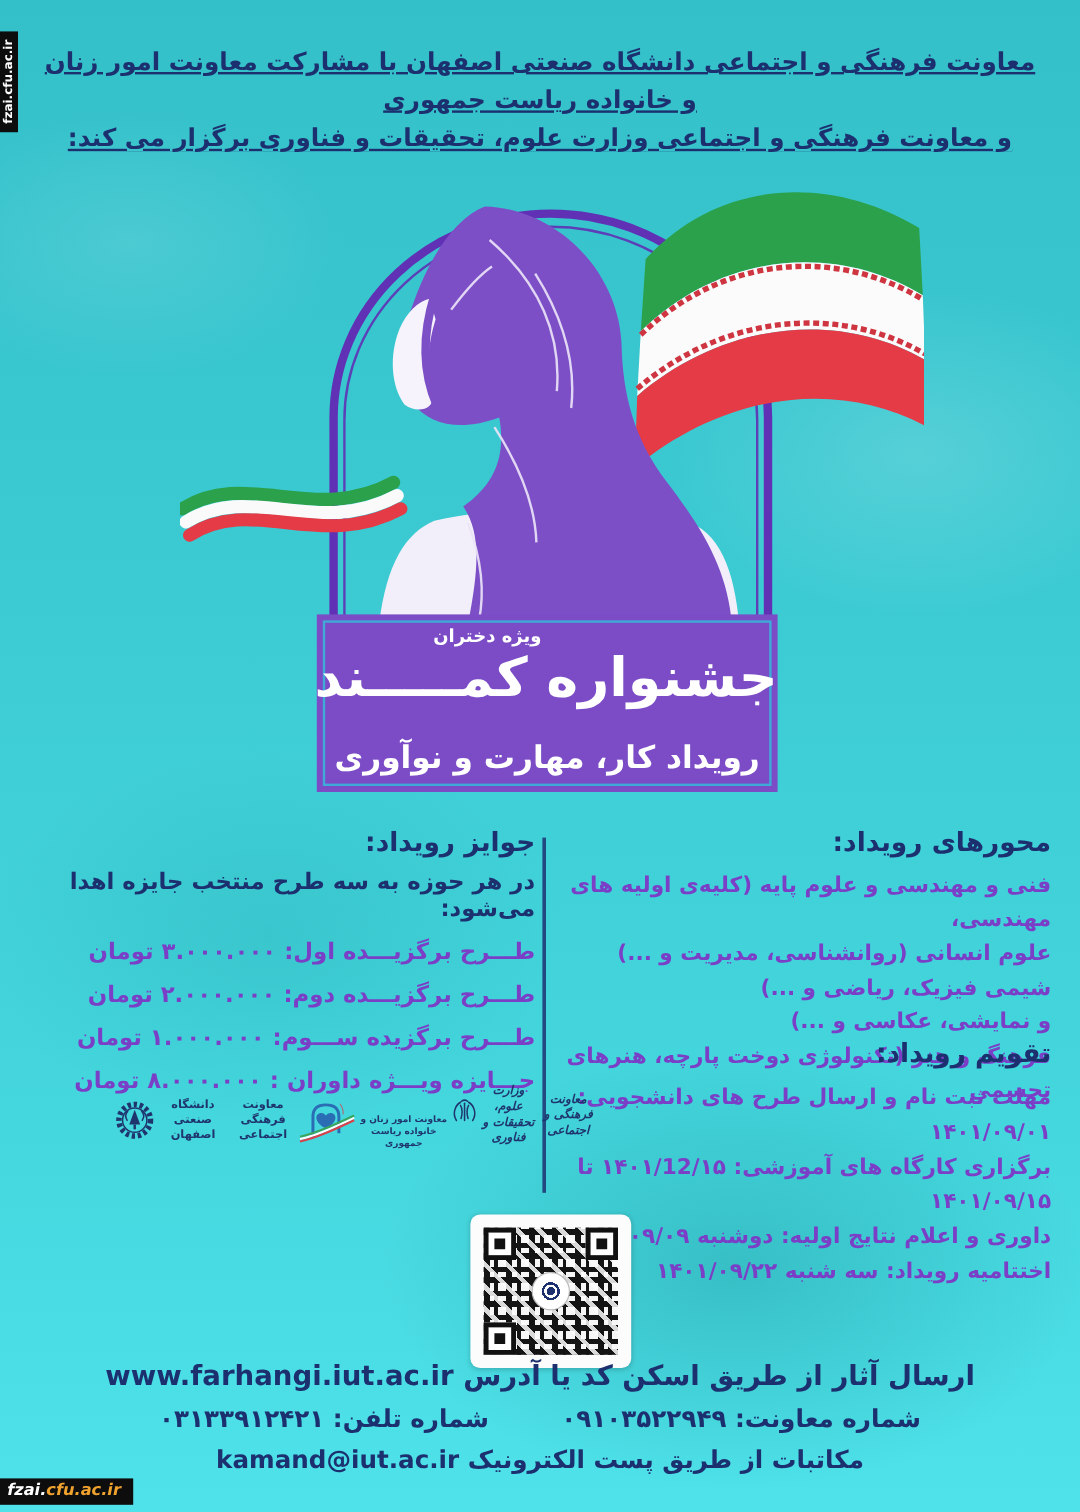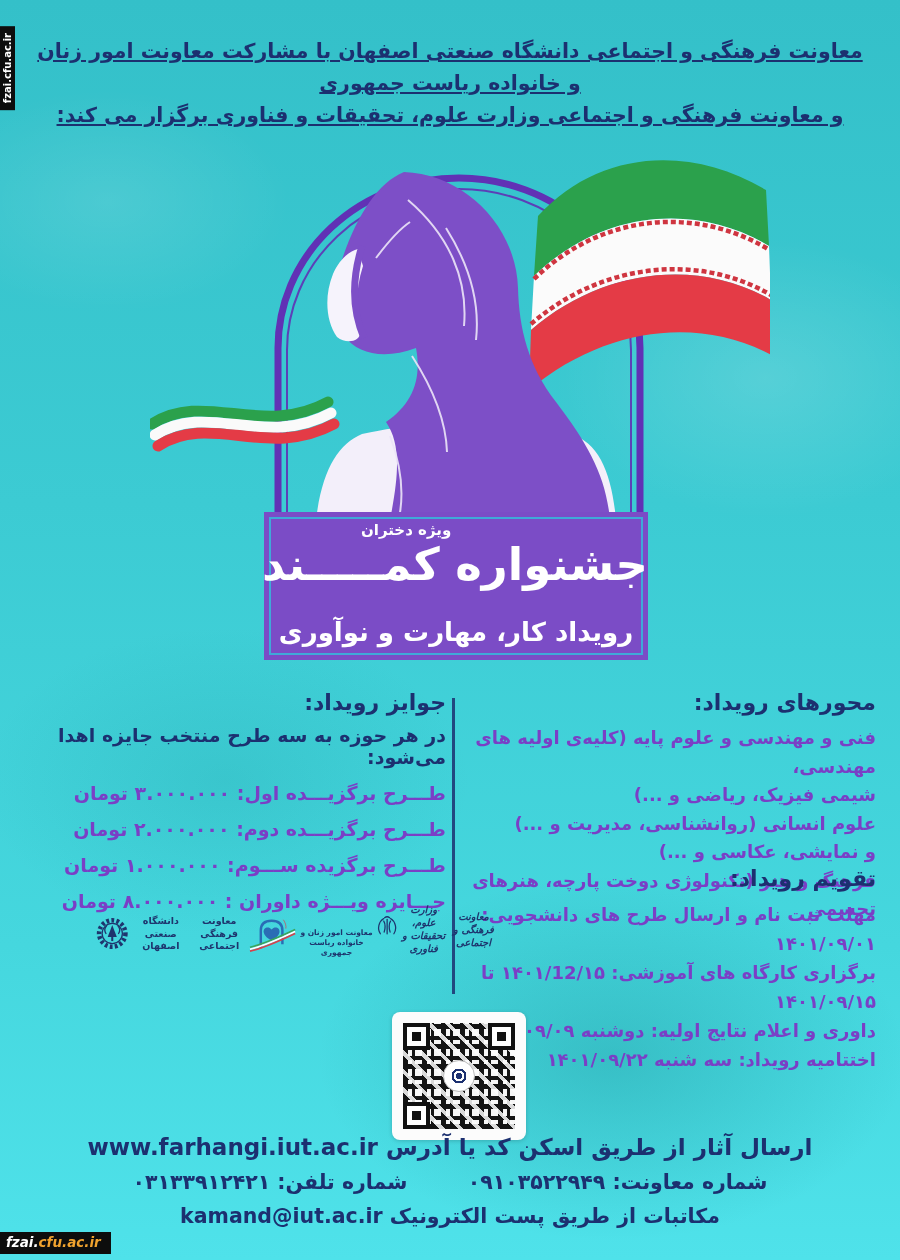--- a/index.html
+++ b/index.html
@@ -125,22 +125,22 @@
     <p class="pitem">طـــرح برگزیـــده دوم: ۲.۰۰۰.۰۰۰ تومان</p>
     <p class="pitem">طـــرح برگزیده ســـوم: ۱.۰۰۰.۰۰۰ تومان</p>
     <p class="pitem">جـــایزه ویـــژه داوران : ۸.۰۰۰.۰۰۰ تومان</p>
   </section>
 
   <div class="divider"></div>
 
   <section class="topics">
     <h2>محورهای رویداد:</h2>
     <p class="titem">فنی و مهندسی و علوم پایه (کلیه‌ی اولیه های مهندسی،</p>
+    <p class="titem">علوم انسانی (روانشناسی، مدیریت و ...)</p>
     <p class="titem">شیمی فیزیک، ریاضی و ...)</p>
-    <p class="titem">علوم انسانی (روانشناسی، مدیریت و ...)</p>
     <p class="titem">و نمایشی، عکاسی و ...)</p>
     <p class="titem">فرهنگ و هنر (تکنولوژی دوخت پارچه، هنرهای تجسمی</p>
   </section>
 
   <section class="calendar">
     <h2>تقویم رویداد:</h2>
     <p class="citem">مهلت ثبت نام و ارسال طرح های دانشجویی: ۱۴۰۱/۰۹/۰۱</p>
     <p class="citem">برگزاری کارگاه های آموزشی: ۱۴۰۱/12/۱۵ تا ۱۴۰۱/۰۹/۱۵</p>
     <p class="citem">داوری و اعلام نتایج اولیه: دوشنبه ۱۴۰۱/۰۹/۰۹</p>
     <p class="citem">اختتامیه رویداد: سه شنبه ۱۴۰۱/۰۹/۲۲</p>

